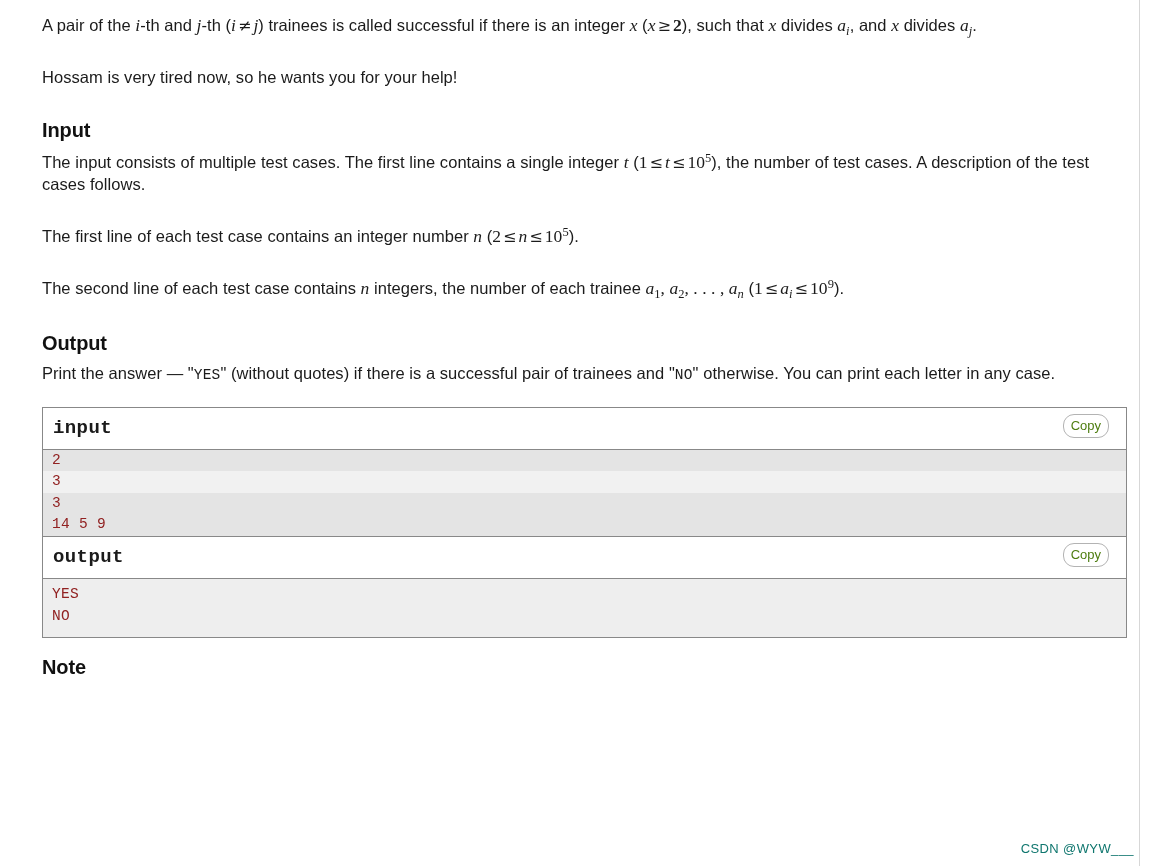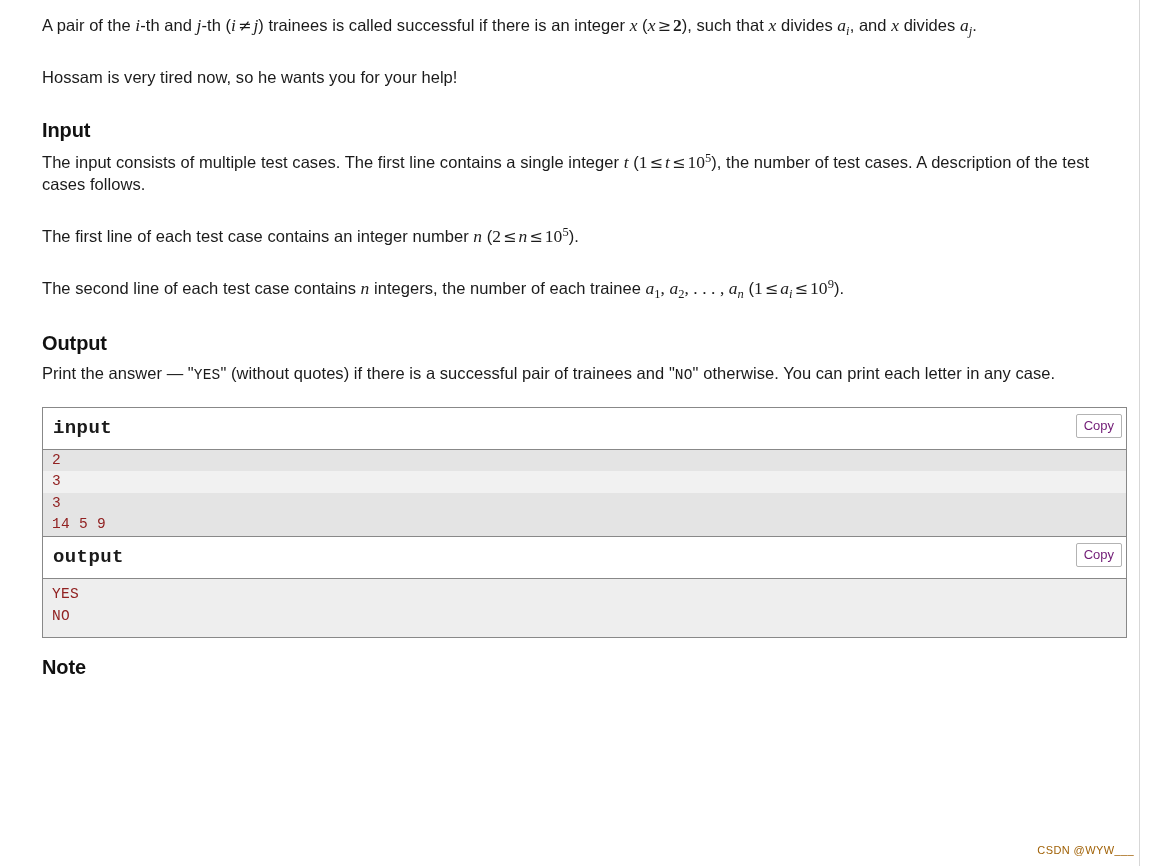--- a/index.html
+++ b/index.html
@@ -123,31 +123,31 @@
     left: 10px;
     top: 9px;
     font-family: "Liberation Mono", "DejaVu Sans Mono", monospace;
     font-size: 19px;
     font-weight: bold;
     color: #1b1b1b;
     letter-spacing: 0.4px;
   }
   .copy-btn {
     position: absolute;
-    right: 4px;
+    right: 17px;
     top: 6px;
     border: 1px solid #b3b3b3;
     background: #ffffff;
-    color: #701a75;
+    color: #4d7c0f;
     font-family: "Liberation Sans", sans-serif;
     font-size: 13px;
     padding: 4px 7px 5px 7px;
     line-height: 1;
     cursor: pointer;
-    border-radius: 2px;
+    border-radius: 11px;
   }
 
   .sample-body {
     font-family: "Liberation Mono", "DejaVu Sans Mono", monospace;
     font-size: 14.5px;
     color: #912121;
     background: #eeeeee;
     letter-spacing: 0.3px;
   }
   .tc-block { padding: 0; }
@@ -161,22 +161,22 @@
   .sample-body.plain {
     background: #eeeeee;
     padding: 5px 0 10px 0;
   }
 
   .watermark {
     position: absolute;
     right: 18px;
     bottom: 10px;
     font-family: "Liberation Sans", sans-serif;
-    font-size: 11px;
-    color: #a16207;
+    font-size: 13px;
+    color: #0f766e;
     letter-spacing: 0.4px;
   }
 </style>
 </head>
 <body>
 
 <div class="page-rule"></div>
 
 <div class="problem">
 

